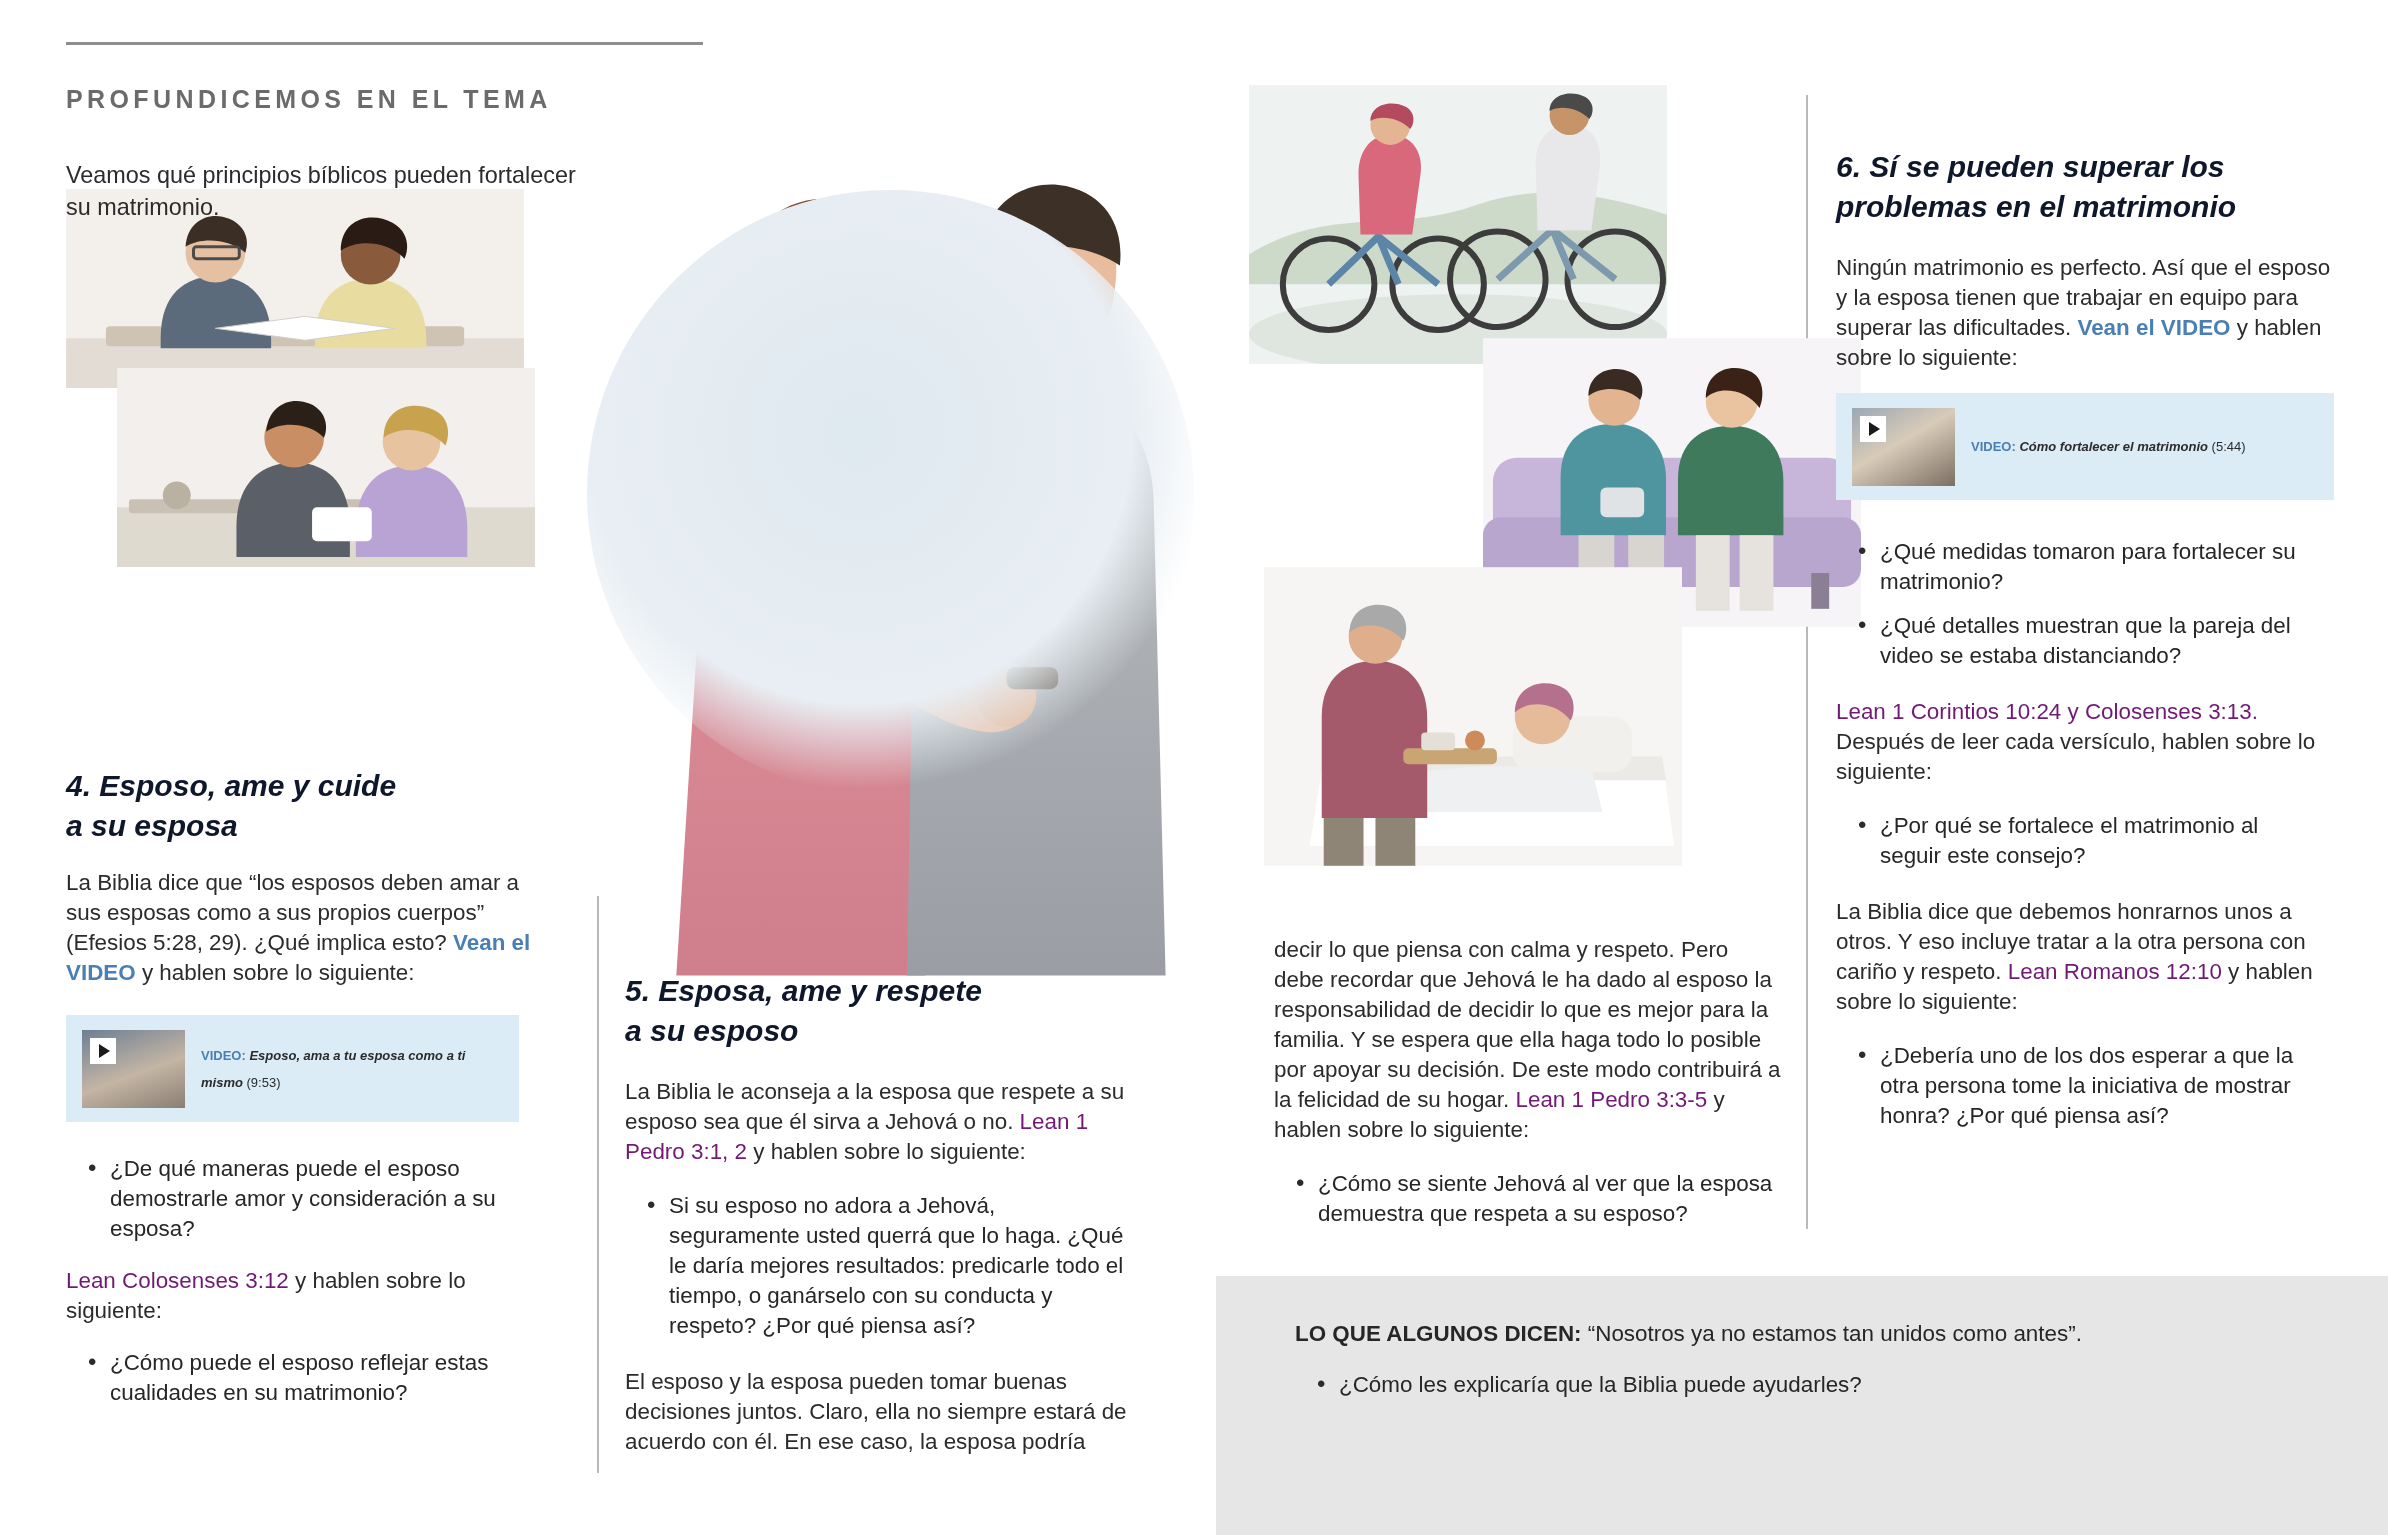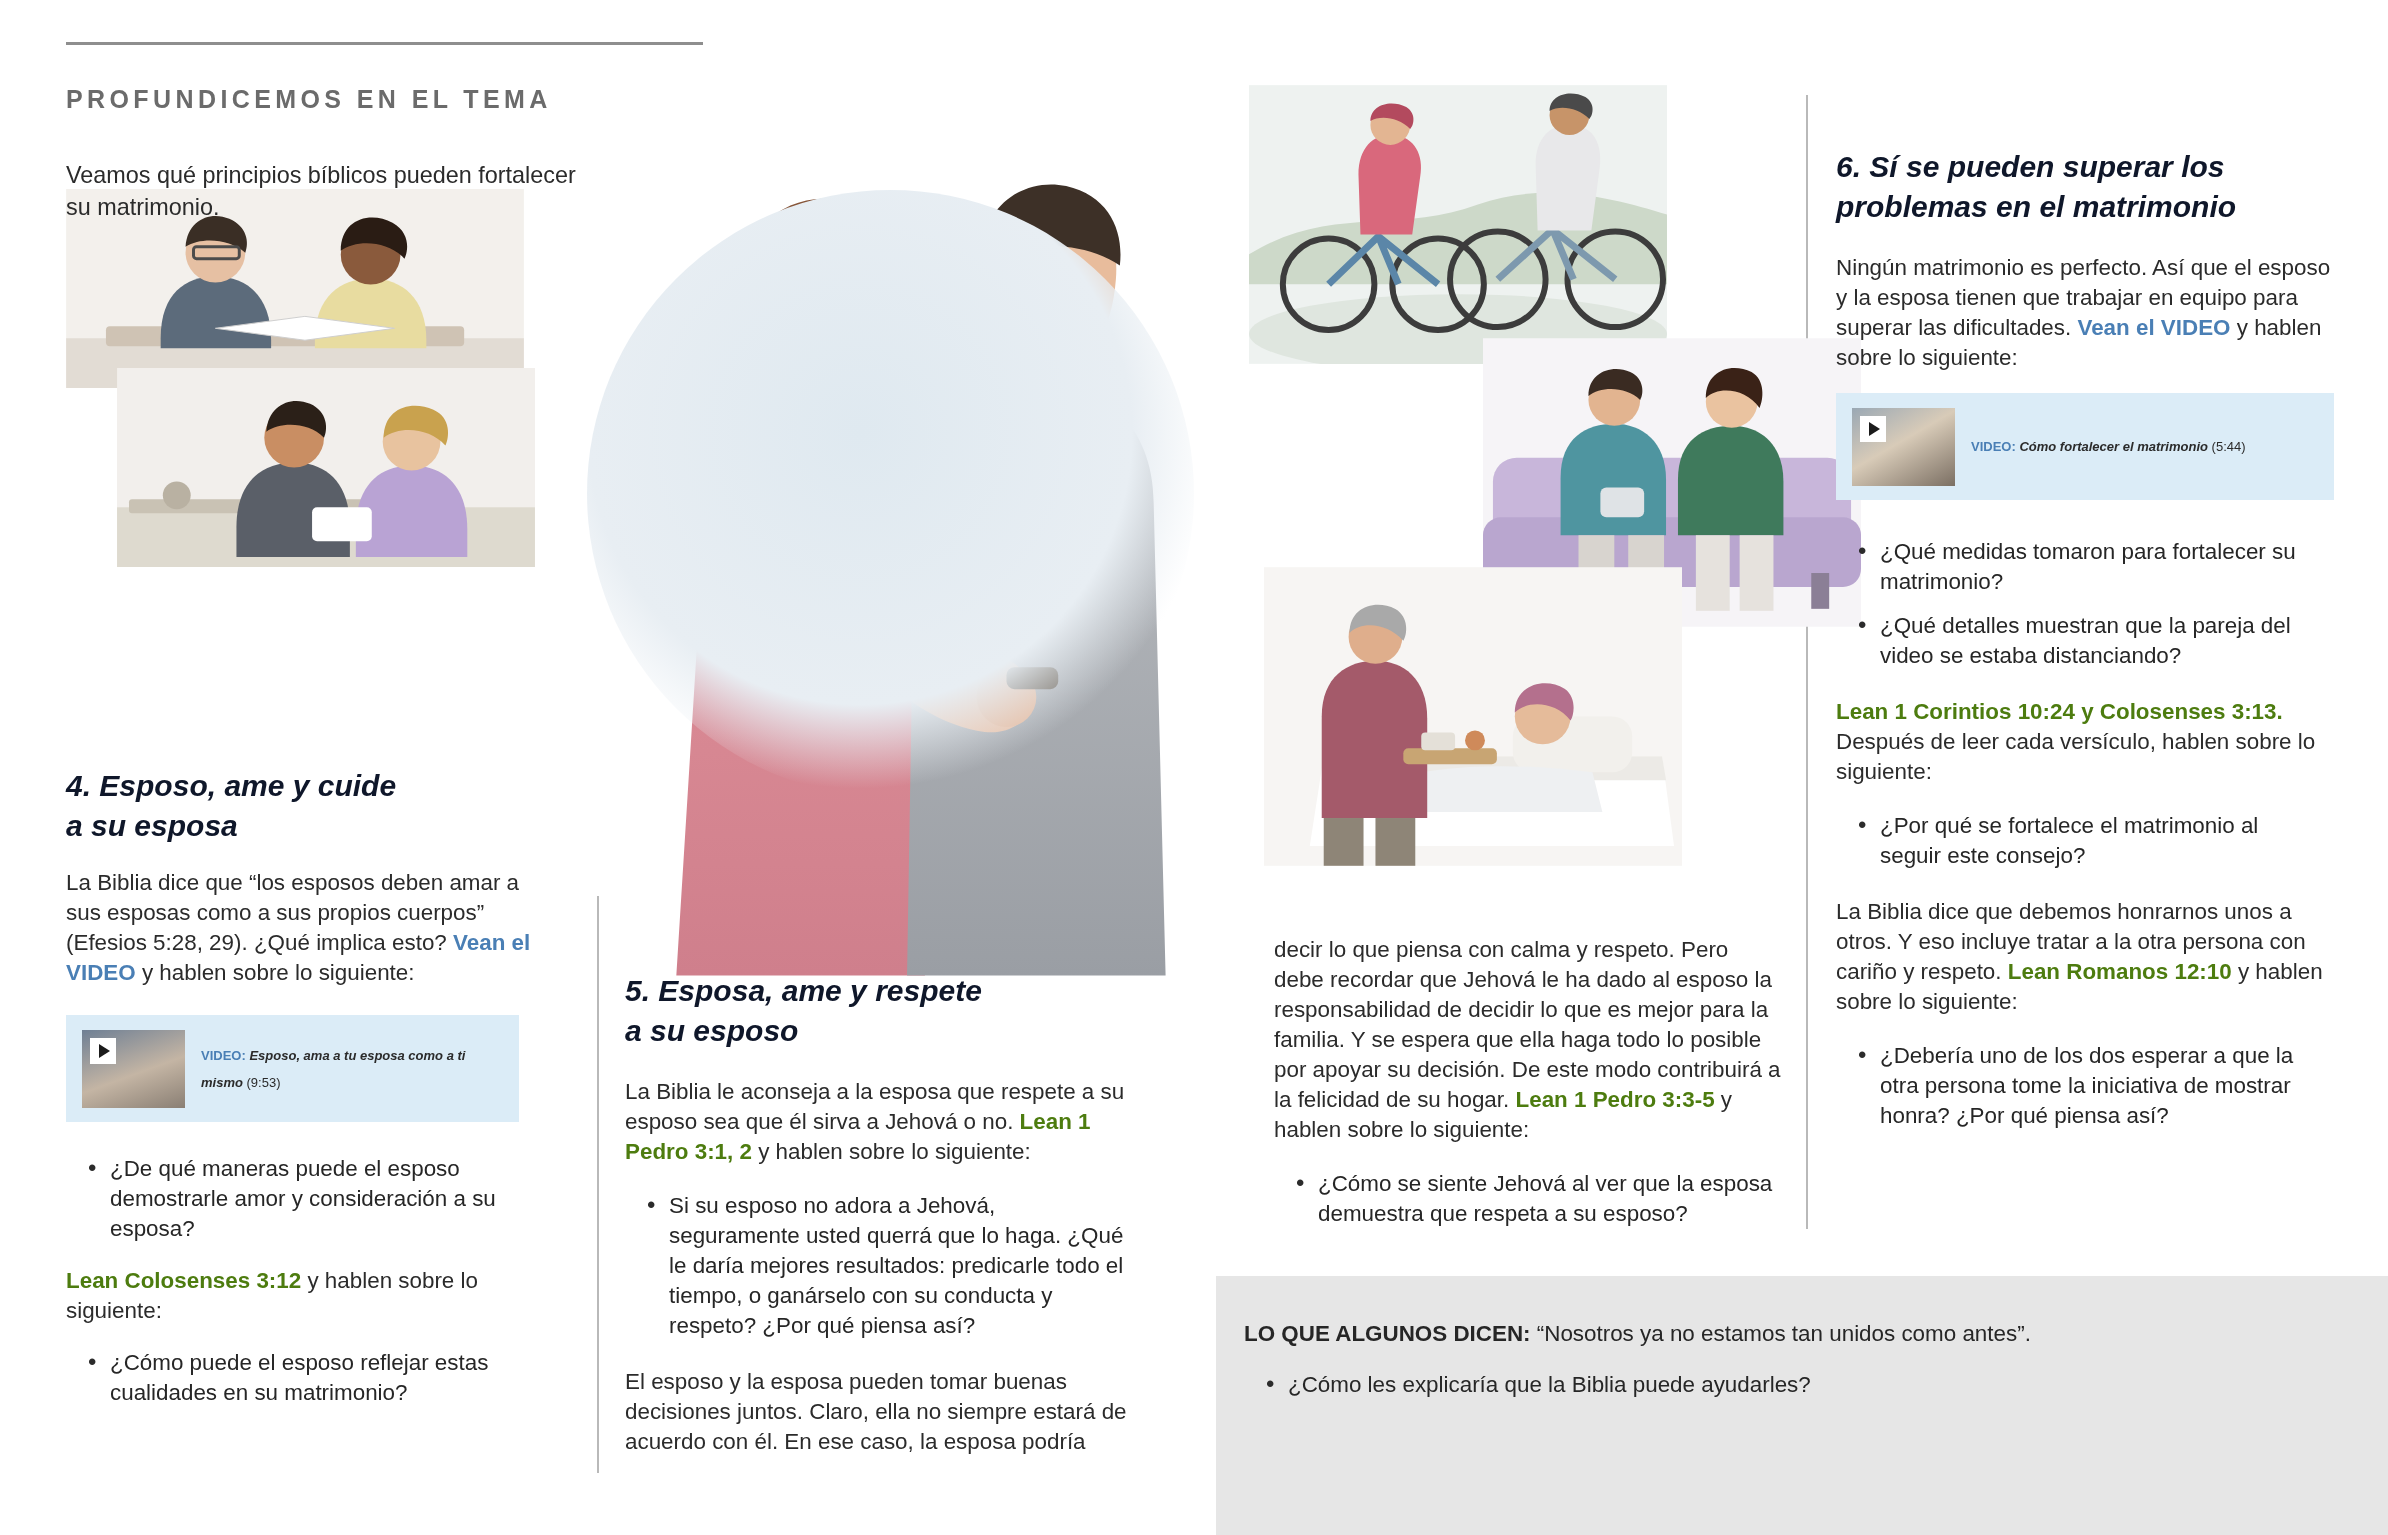--- a/index.html
+++ b/index.html
@@ -20,21 +20,21 @@
   .hdr-title{
     position:absolute;left:66px;top:85px;
     font-size:25px;letter-spacing:4.4px;font-weight:bold;color:#6b6b6b;
   }
 
   
   .body-text{font-size:22.4px;line-height:30px;color:#2b2b2b;}
   .sec-head{
     font-size:30px;line-height:40px;font-weight:bold;color:#0f172a;font-style:italic;
   }
-  .cite{color:#4d7c0f;font-weight:bold;}
+  .cite{color:#701a75;font-weight:normal;}
   .link{color:#4a7fb5;font-weight:bold;}
   ul.qlist{margin:0;padding-left:30px;list-style:none;}
   ul.qlist li{
     position:relative;font-size:22.4px;line-height:30px;margin-bottom:14px;padding-left:14px;
   }
   ul.qlist li::before{
     content:"•";position:absolute;left:-8px;top:-1px;color:#2b2b2b;font-size:24px;
   }
 
   
@@ -65,21 +65,21 @@
     content:"";border-left:11px solid #1b1b1b;border-top:7px solid transparent;border-bottom:7px solid transparent;margin-left:3px;
   }
   .vid-txt{margin-left:16px;font-size:13px;line-height:27px;color:#2b2b2b;}
   .vid-txt .vlabel{color:#4a7fb5;font-weight:bold;}
   .vid-txt .vname{font-style:italic;font-weight:bold;color:#2b2b2b;}
 
   
   .grey-band{
     position:absolute;left:1216px;top:1276px;width:1172px;height:260px;background:#e6e6e6;
   }
-  .grey-band .inner{padding:42px 28px;}
+  .grey-band .inner{padding:42px 79px;}
   .grey-band .lead{font-size:22.4px;line-height:32px;}
   .grey-band .lead b{font-weight:bold;}
 
   
   .art{position:absolute;overflow:hidden;}
 
   
   .art-couple{left:557px;top:100px;width:716px;height:876px;}
   .couple-halo{
     position:absolute;left:30px;top:90px;width:607px;height:607px;border-radius:50%;

